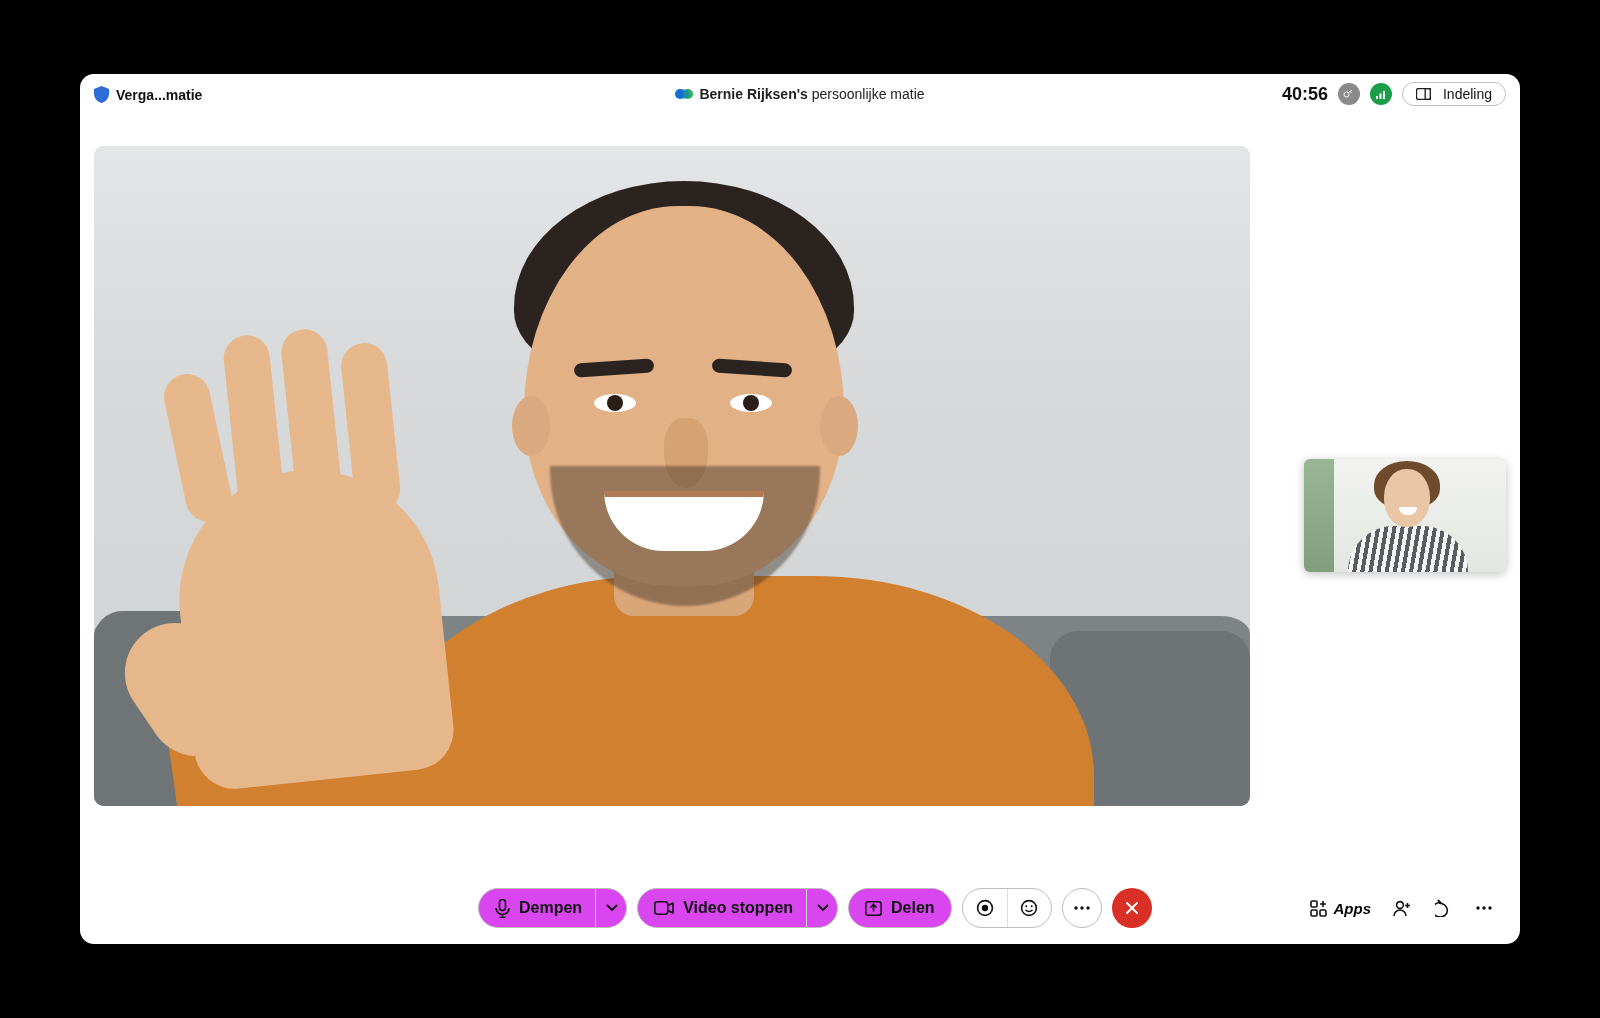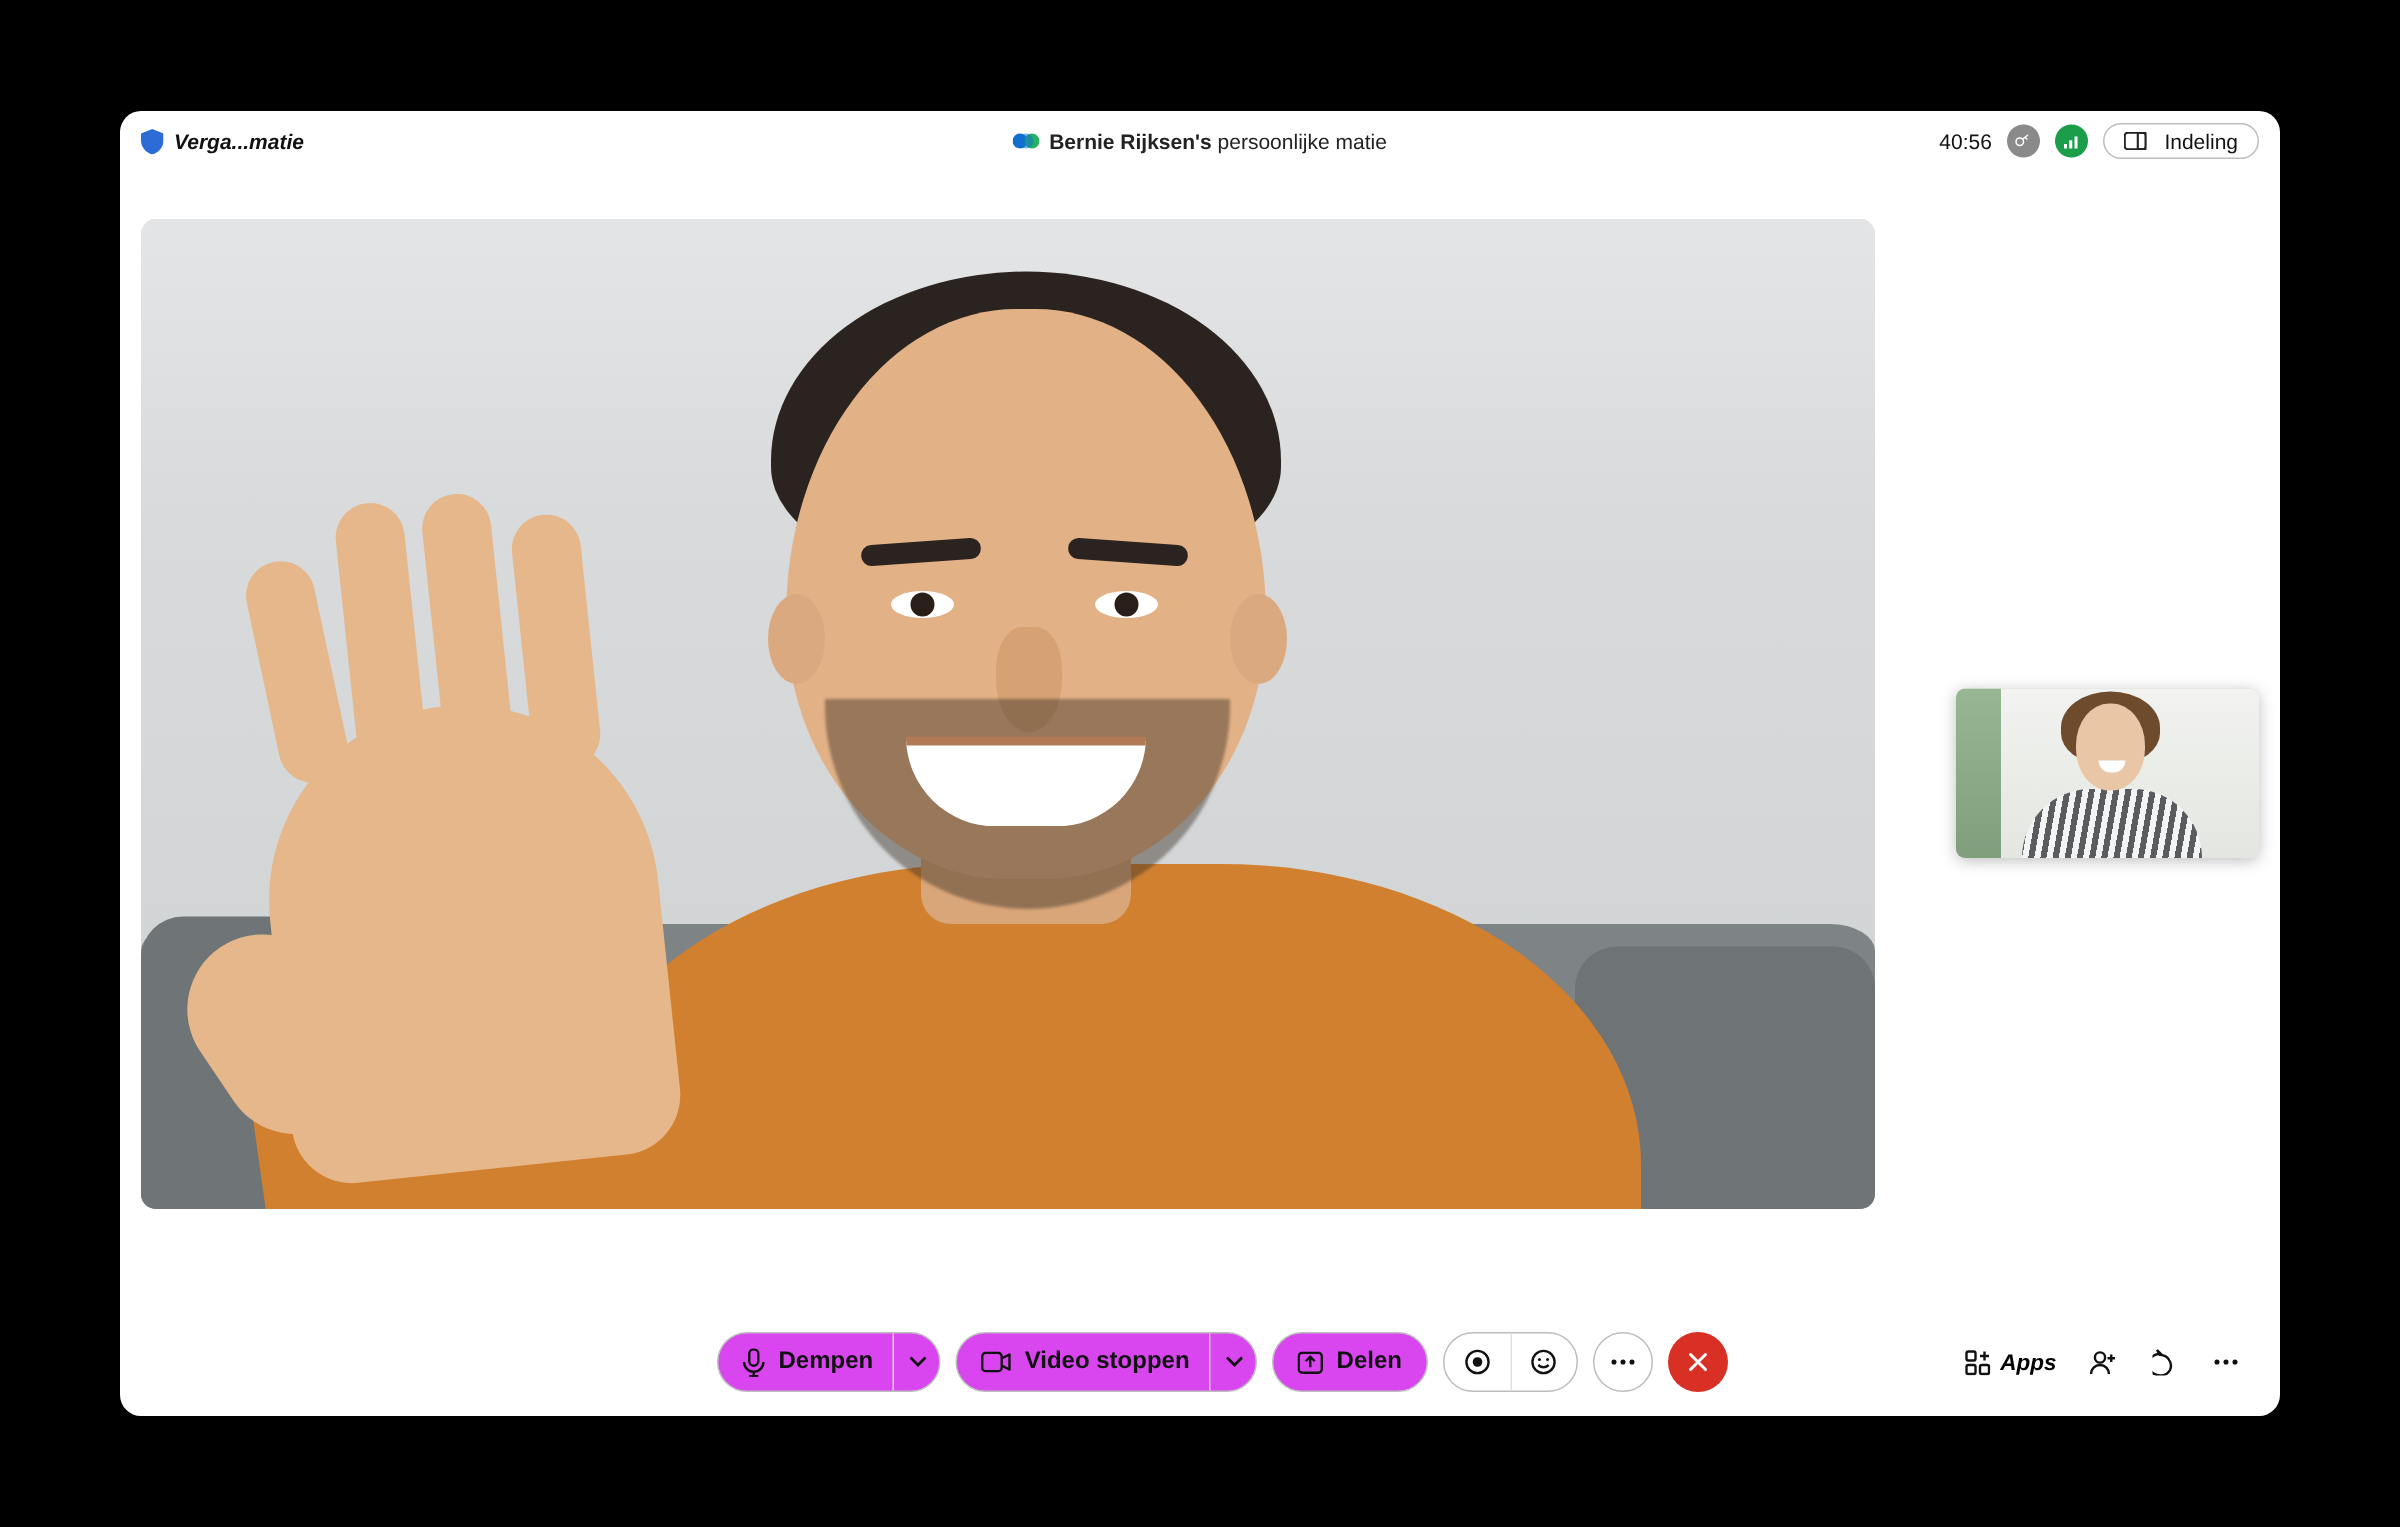--- a/index.html
+++ b/index.html
@@ -27,43 +27,42 @@
   .top-bar {
     height: 40px;
     display: flex;
     align-items: center;
     padding: 0 14px;
     font-size: 14px;
     color: #111;
   }
   .top-left {
     display: flex;
-    align-items: flex-start;
+    align-items: flex-end;
     gap: 7px;
     min-width: 260px;
-    font-style: italic;
   }
   .top-center {
     flex: 1;
     display: flex;
     align-items: center;
     justify-content: center;
     gap: 6px;
   }
   .top-right {
     display: flex;
     align-items: center;
     gap: 10px;
     min-width: 260px;
     justify-content: flex-end;
   }
   .meeting-name { font-weight: 600; }
   .room-title b { font-weight: 700; }
   .room-title { font-weight: 400; color:#222; }
-  .timer { font-weight: 400; font-size:14px; color:#111; }
+  .timer { font-weight: 700; font-size:18px; color:#111; }
   .round-icon {
     width: 22px; height: 22px; border-radius: 50%;
     display:flex; align-items:center; justify-content:center;
     font-size:11px; color:#fff;
   }
   .grey { background:#8a8a8a; }
   .green { background:#1a9e4a; }
   .layout-pill {
     display:flex; align-items:center; gap:12px;
     border:1px solid #bdbdbd; border-radius:16px;

